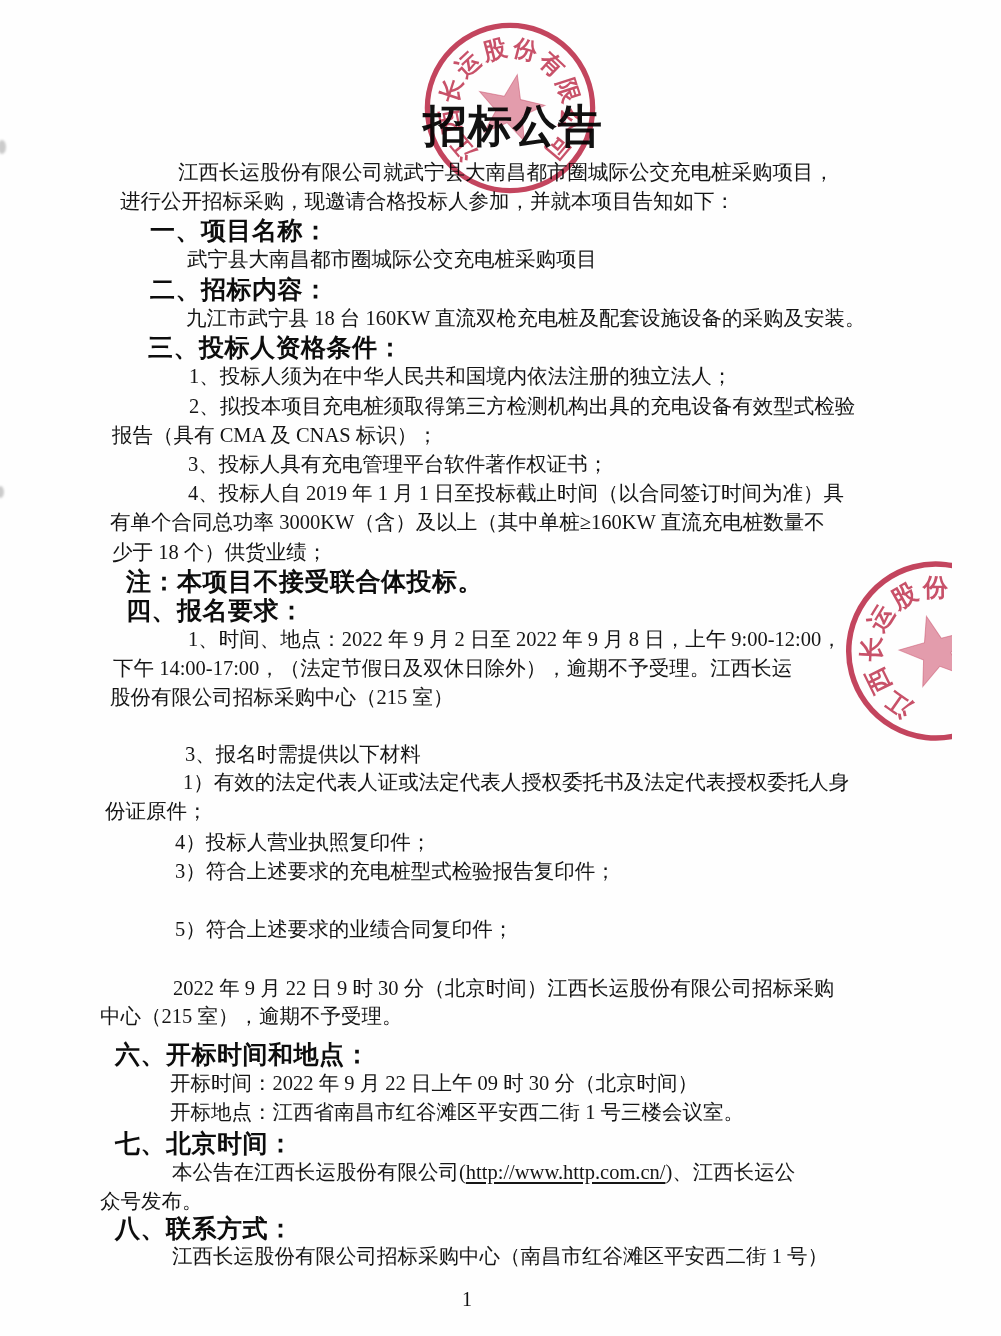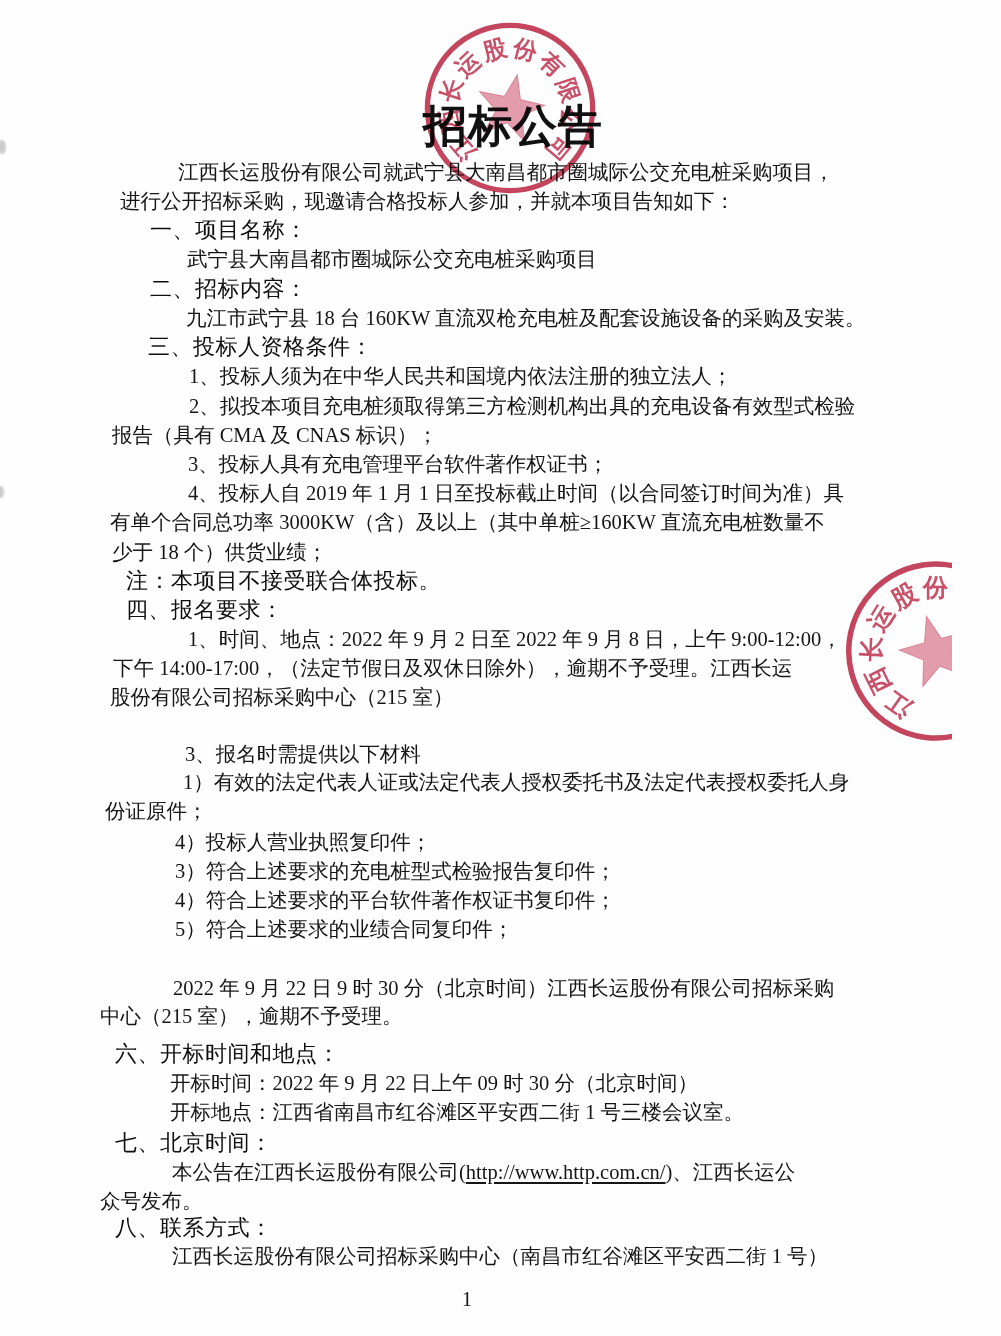--- a/index.html
+++ b/index.html
@@ -19,21 +19,21 @@
     white-space:nowrap;z-index:2;
   }
   .ln{
     position:absolute;
     font-size:20.5px;line-height:24px;
     white-space:nowrap;z-index:2;
     color:#151515;
   }
   .h{
     font-family:"Liberation Sans","DejaVu Sans",sans-serif;
-    font-weight:400;font-size:22px;color:#0d0d0d;
+    font-weight:700;font-size:25px;color:#0d0d0d;
     letter-spacing:.5px;
   }
   .u{text-decoration:underline;text-underline-offset:3px;}
   .pagenum{
     position:absolute;top:1288px;left:462px;
     font-size:20px;z-index:2;
   }
   .seal{
     position:absolute;z-index:5;
     mix-blend-mode:multiply;
@@ -80,21 +80,20 @@
   <div class="ln h" style="top:569px;left:126px">注：本项目不接受联合体投标。</div>
   <div class="ln h" style="top:598px;left:126px">四、报名要求：</div>
   <div class="ln" style="top:627px;left:188px">1、时间、地点：2022 年 9 月 2 日至 2022 年 9 月 8 日，上午 9:00-12:00，</div>
   <div class="ln" style="top:656px;left:113px">下午 14:00-17:00，（法定节假日及双休日除外），逾期不予受理。江西长运</div>
   <div class="ln" style="top:685px;left:110px">股份有限公司招标采购中心（215 室）</div>
   <div class="ln" style="top:742px;left:185px">3、报名时需提供以下材料</div>
   <div class="ln" style="top:770px;left:183px">1）有效的法定代表人证或法定代表人授权委托书及法定代表授权委托人身</div>
   <div class="ln" style="top:799px;left:105px">份证原件；</div>
   <div class="ln" style="top:830px;left:175px">4）投标人营业执照复印件；</div>
   <div class="ln" style="top:859px;left:175px">3）符合上述要求的充电桩型式检验报告复印件；</div>
-  <div class="ln" style="top:888px;left:175px">4）符合上述要求的平台软件著作权证书复印件；</div>
   <div class="ln" style="top:917px;left:175px">5）符合上述要求的业绩合同复印件；</div>
   <div class="ln" style="top:976px;left:173px">2022 年 9 月 22 日 9 时 30 分（北京时间）江西长运股份有限公司招标采购</div>
   <div class="ln" style="top:1004px;left:100px">中心（215 室），逾期不予受理。</div>
   <div class="ln h" style="top:1042px;left:115px">六、开标时间和地点：</div>
   <div class="ln" style="top:1071px;left:170px">开标时间：2022 年 9 月 22 日上午 09 时 30 分（北京时间）</div>
   <div class="ln" style="top:1100px;left:170px">开标地点：江西省南昌市红谷滩区平安西二街 1 号三楼会议室。</div>
   <div class="ln h" style="top:1131px;left:115px">七、北京时间：</div>
   <div class="ln" style="top:1160px;left:172px"><span>本公告在江西长运股份有限公司(</span><span class="u">http://www.http.com.cn/</span><span>)、江西长运公</span></div>
   <div class="ln" style="top:1189px;left:100px">众号发布。</div>
   <div class="ln h" style="top:1216px;left:115px">八、联系方式：</div>

